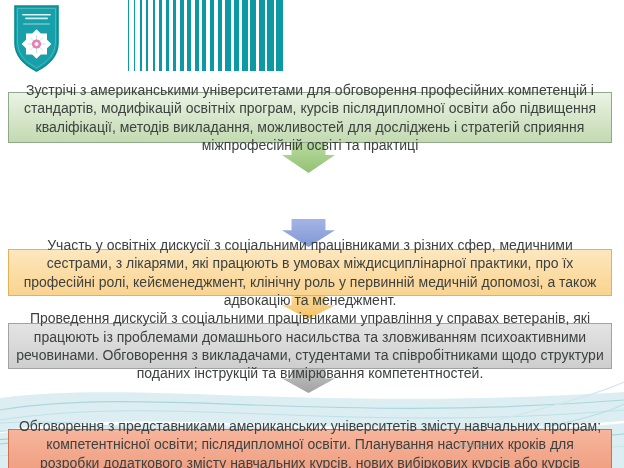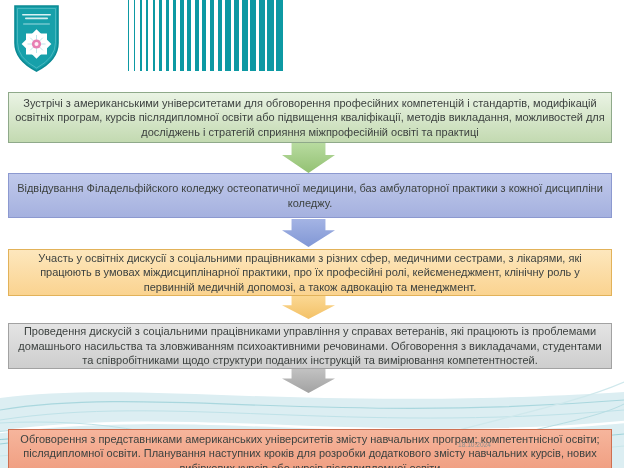--- a/index.html
+++ b/index.html
@@ -20,21 +20,21 @@
     margin:0;padding:10px 4px 0 7px;font-size:17.5px;font-weight:400;
     color:#16262a;letter-spacing:0.2px;white-space:nowrap;
   }
   
   .task-box{
     position:absolute;left:8px;width:604px;box-sizing:border-box;
     border:1.4px solid #888;display:flex;align-items:center;justify-content:center;
     text-align:center;z-index:2;
   }
   .task-box .box-text{
-    font-size:11px;line-height:1.32;color:#3d4240;padding:1px 6px;
+    font-size:14px;line-height:1.32;color:#3d4240;padding:1px 6px;
   }
   .box-1{top:92px;height:51px;}
   .box-2{top:173px;height:45px;}
   .box-3{top:249px;height:47px;}
   .box-4{top:323px;height:46px;}
   .box-5{top:394px;height:49px;}
   
   .flow-arrow{
     position:absolute;left:282px;width:53px;z-index:1;
     clip-path:polygon(18% 0,82% 0,82% 40%,100% 40%,50% 100%,0 40%,18% 40%);
@@ -115,23 +115,20 @@
       <div class="stripe" style="width: 6.7px; margin-right: 2.15px;"></div>
       <div class="stripe" style="width: 7px; margin-right: 2px;"></div>
     </div>
 
 
   <div class="task-box box-1" style="background: linear-gradient(rgb(234, 243, 228), rgb(195, 218, 177)); border-color: rgb(143, 169, 138);">
     <div class="box-text">Зустрічі з американськими університетами для обговорення професійних компетенцій і стандартів, модифікацій освітніх програм, курсів післядипломної освіти або підвищення кваліфікації, методів викладання, можливостей для досліджень і стратегій сприяння міжпрофесійній освіті та практиці</div>
   </div>
   <div class="flow-arrow arrow-1" style="background: linear-gradient(rgb(184, 219, 160), rgb(147, 193, 115));"></div>
 
-  <div class="task-box box-2" style="background: linear-gradient(rgb(192, 201, 235), rgb(165, 177, 223)); border-color: rgb(140, 153, 208);">
-    <div class="box-text">Відвідування Філадельфійского коледжу остеопатичної медицини, баз амбулаторної практики з кожної дисципліни коледжу.</div>
-  </div>
   <div class="flow-arrow arrow-2" style="background: linear-gradient(rgb(164, 180, 228), rgb(129, 151, 213));"></div>
 
   <div class="task-box box-3" style="background: linear-gradient(rgb(253, 231, 189), rgb(250, 211, 144)); border-color: rgb(226, 178, 89);">
     <div class="box-text">Участь у освітніх дискусії з соціальними працівниками з різних сфер, медичними сестрами, з лікарями, які працюють в умовах міждисциплінарної практики, про їх професійні ролі, кейєменеджмент, клінічну роль у первинній медичній допомозі, а також адвокацію та менеджмент.</div>
   </div>
   <div class="flow-arrow arrow-3" style="background: linear-gradient(rgb(251, 216, 147), rgb(243, 193, 103));"></div>
 
   <div class="task-box box-4" style="background: linear-gradient(rgb(228, 228, 228), rgb(206, 206, 206)); border-color: rgb(162, 162, 162);">
     <div class="box-text">Проведення дискусій з соціальними працівниками управління у справах ветеранів, які працюють із проблемами домашнього насильства та зловживанням психоактивними речовинами. Обговорення з викладачами, студентами та співробітниками щодо структури поданих інструкцій та вимірювання компетентностей.</div>
   </div>

